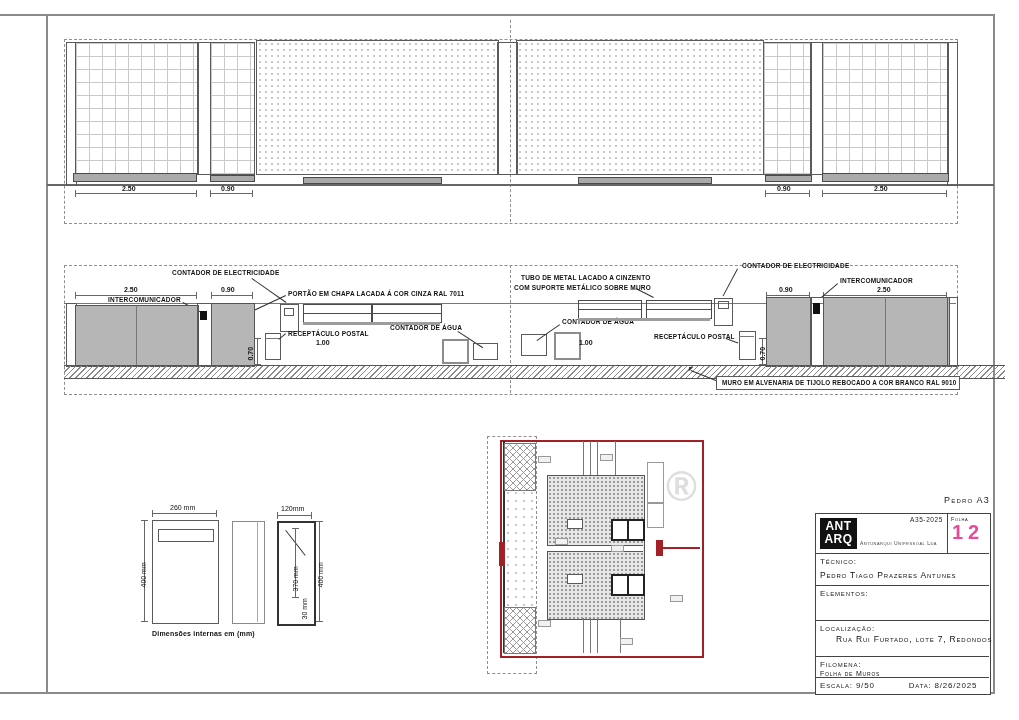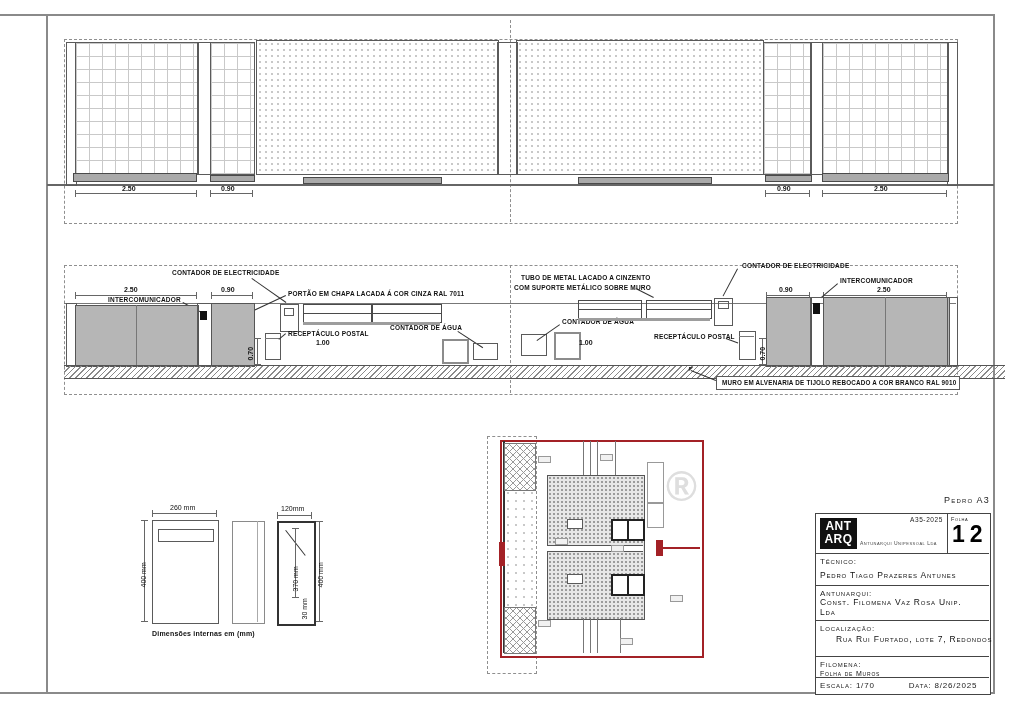--- a/index.html
+++ b/index.html
@@ -262,36 +262,35 @@
     <div class="thin" style="left:815px;top:677px;width:174px;height:1px;background:#444;"></div>
     <div class="thin" style="left:947px;top:513px;width:1px;height:40px;background:#444;"></div>
 
     <div class="abs" style="left:820px;top:518px;width:37px;height:31px;background:#111;color:#fff;font-weight:bold;font-size:12px;line-height:13px;text-align:center;letter-spacing:.5px;">
       <div style="margin-top:2px;">ANT</div>
       <div>ARQ</div>
     </div>
     <div class="abs tb" style="left:860px;top:540px;font-size:5px;letter-spacing:.5px;color:#444;">Antunarqui Unipessoal Lda</div>
     <div class="abs tb" style="left:898px;top:516px;width:45px;text-align:right;font-size:6.5px;">A35-2025</div>
     <div class="abs tb" style="left:951px;top:516px;font-size:5.5px;">Folha</div>
-    <div class="abs" style="left:952px;top:521px;font-size:23px;font-weight:bold;letter-spacing:5px;color:#000000;">12</div>
+    <div class="abs" style="left:952px;top:521px;font-size:20px;font-weight:bold;letter-spacing:5px;color:#ec4899;">12</div>
 
     <div class="tblabel" style="left:820px;top:557px;">Técnico:</div>
     <div class="tbval" style="left:820px;top:570px;">Pedro Tiago Prazeres Antunes</div>
 
-    <div class="tblabel" style="left:820px;top:589px;">Antunarqui:</div>
-    <div class="tbval" style="left:820px;top:597px;width:160px;">Const. Filomena Vaz Rosa Unip. Lda</div>
+    <div class="tblabel" style="left:820px;top:589px;">Elementos:</div>
 
     <div class="tblabel" style="left:820px;top:624px;">Localização:</div>
     <div class="tbval" style="left:836px;top:634px;width:160px;">Rua Rui Furtado, lote 7, Redondos</div>
 
     <div class="tblabel" style="left:820px;top:660px;">Filomena:</div>
     <div class="tbval" style="left:820px;top:669px;font-size:7px;">Folha de Muros</div>
 
     <div class="abs" style="left:820px;top:681px;width:165px;font-size:8px;font-variant:small-caps;letter-spacing:.8px;">
       <span>Escala:</span>
-      <span>1/70</span>
+      <span>9/50</span>
       <span style="display:inline-block;width:28px;"></span>
       <span>Data:</span>
       <span>8/26/2025</span>
     </div>
   </div>
 
 </div>
 
 </body></html>

